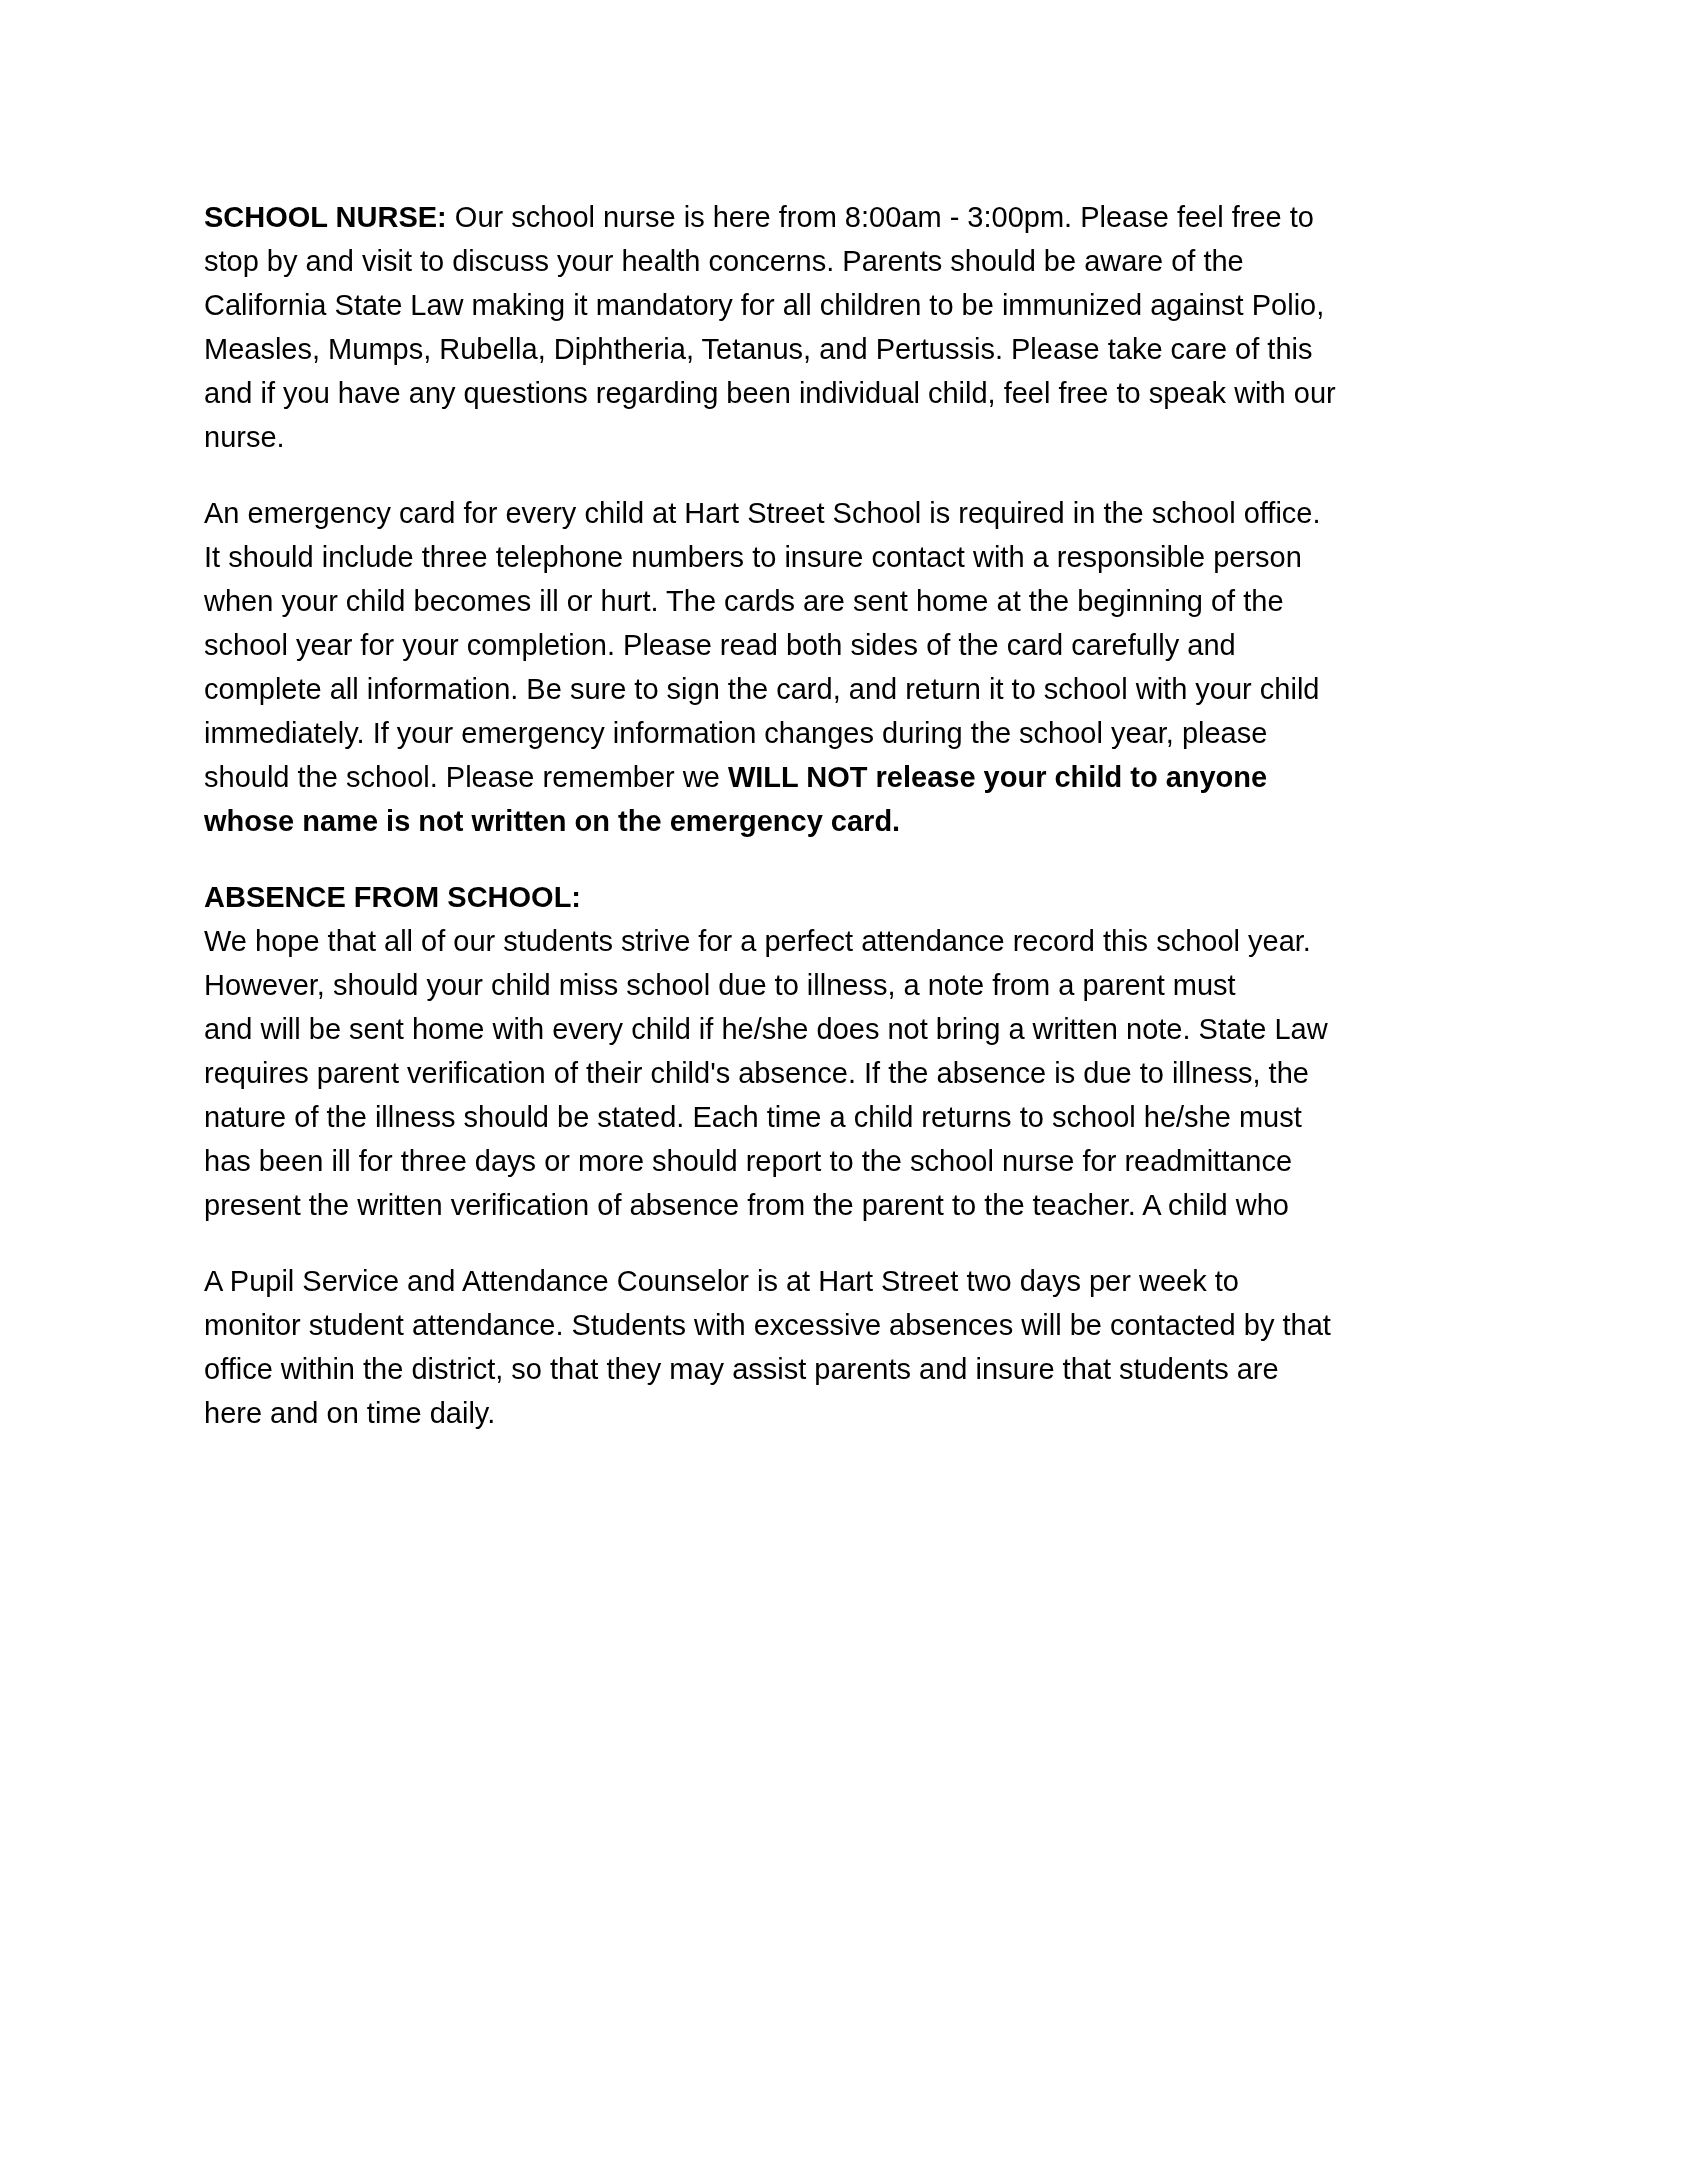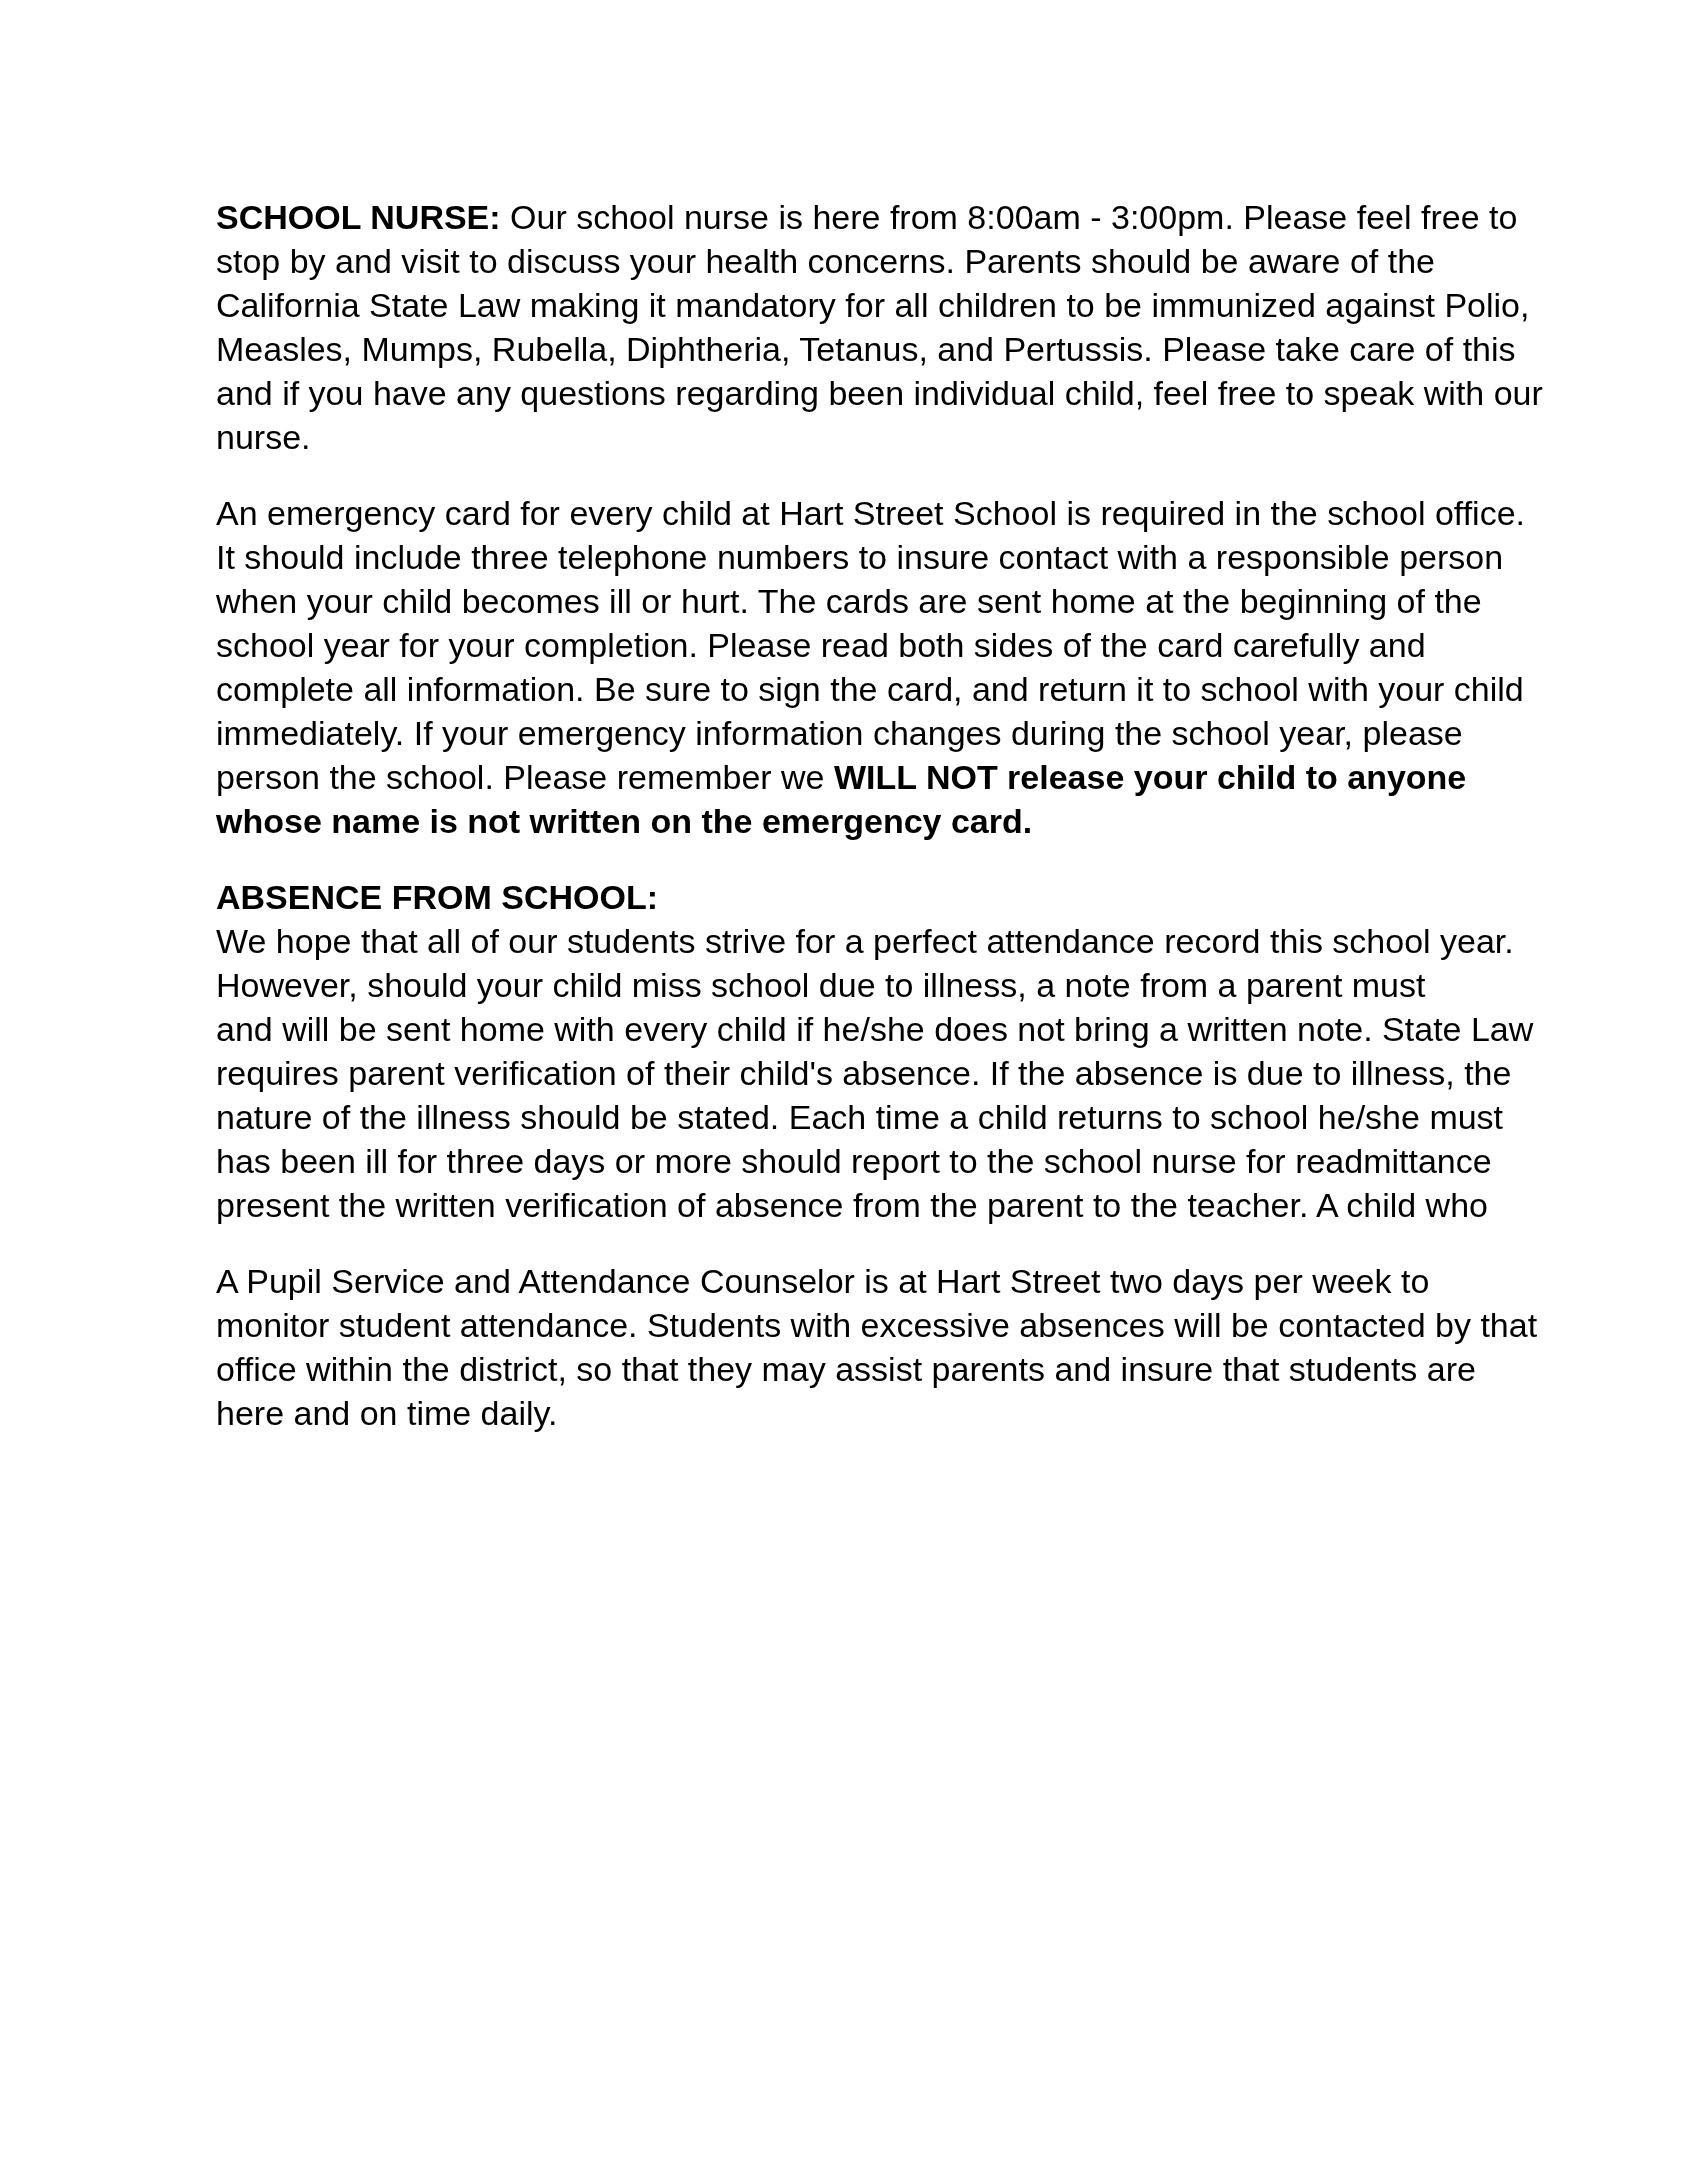--- a/index.html
+++ b/index.html
@@ -10,24 +10,24 @@
   body {
     width: 1683px;
     height: 2178px;
     position: relative;
     overflow: hidden;
     color: #000000;
     font-family: "Liberation Sans", sans-serif;
   }
   .page {
     position: absolute;
-    left: 216px;
+    left: 204px;
     top: 195px;
     width: 1307px;
-    font-size: 34px;
+    font-size: 29px;
     line-height: 44px;
   }
   .para {
     margin: 0 0 32px 0;
   }
   .line {
     display: block;
     white-space: nowrap;
     height: 44px;
   }
@@ -49,21 +49,21 @@
     <span class="line">nurse.</span>
   </div>
 
   <div class="para">
     <span class="line">An emergency card for every child at Hart Street School is required in the school office.</span>
     <span class="line">It should include three telephone numbers to insure contact with a responsible person</span>
     <span class="line">when your child becomes ill or hurt. The cards are sent home at the beginning of the</span>
     <span class="line">school year for your completion. Please read both sides of the card carefully and</span>
     <span class="line">complete all information. Be sure to sign the card, and return it to school with your child</span>
     <span class="line">immediately. If your emergency information changes during the school year, please</span>
-    <span class="line"><span>person the school. Please remember we </span><span class="bold">WILL NOT release your child to anyone</span></span>
+    <span class="line"><span>should the school. Please remember we </span><span class="bold">WILL NOT release your child to anyone</span></span>
     <span class="line bold">whose name is not written on the emergency card.</span>
   </div>
 
   <div class="para">
     <span class="line bold">ABSENCE FROM SCHOOL:</span>
     <span class="line">We hope that all of our students strive for a perfect attendance record this school year.</span>
     <span class="line">However, should your child miss school due to illness, a note from a parent must</span>
     <span class="line">and will be sent home with every child if he/she does not bring a written note. State Law</span>
     <span class="line">requires parent verification of their child's absence. If the absence is due to illness, the</span>
     <span class="line">nature of the illness should be stated. Each time a child returns to school he/she must</span>

